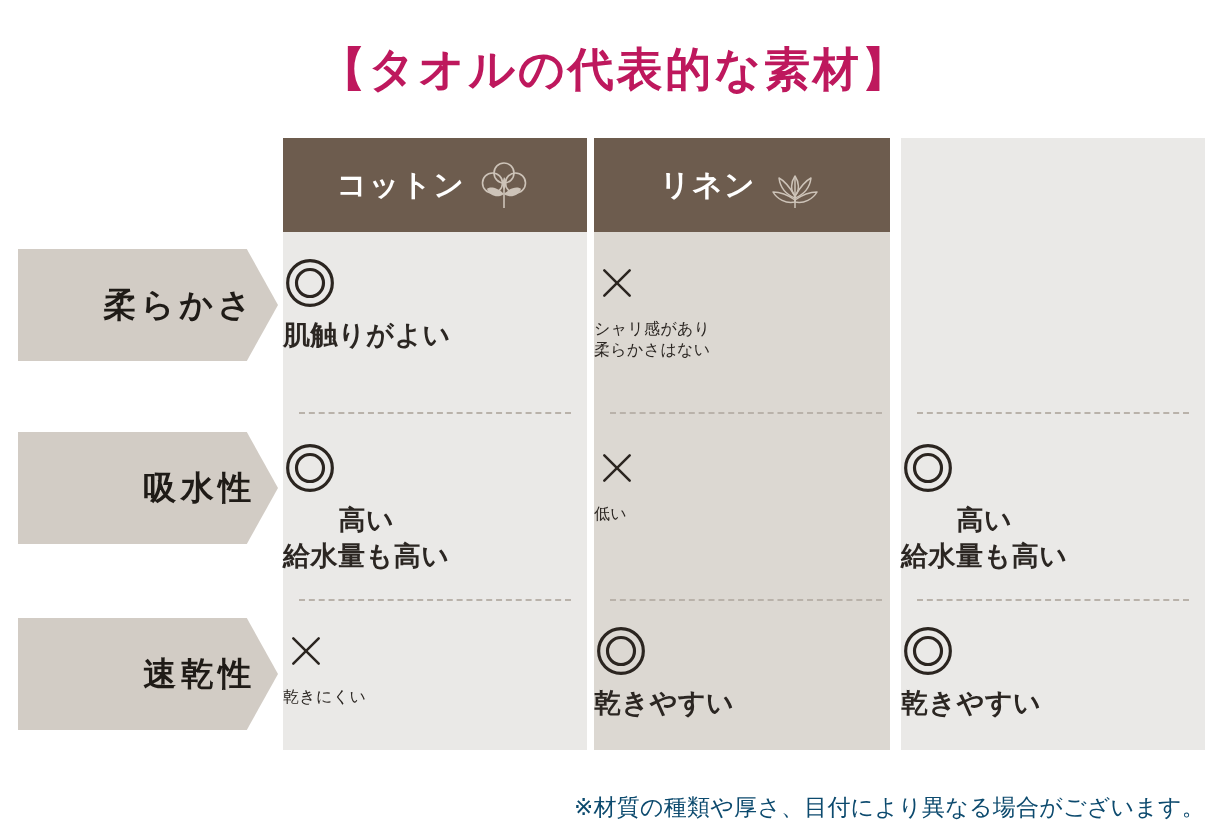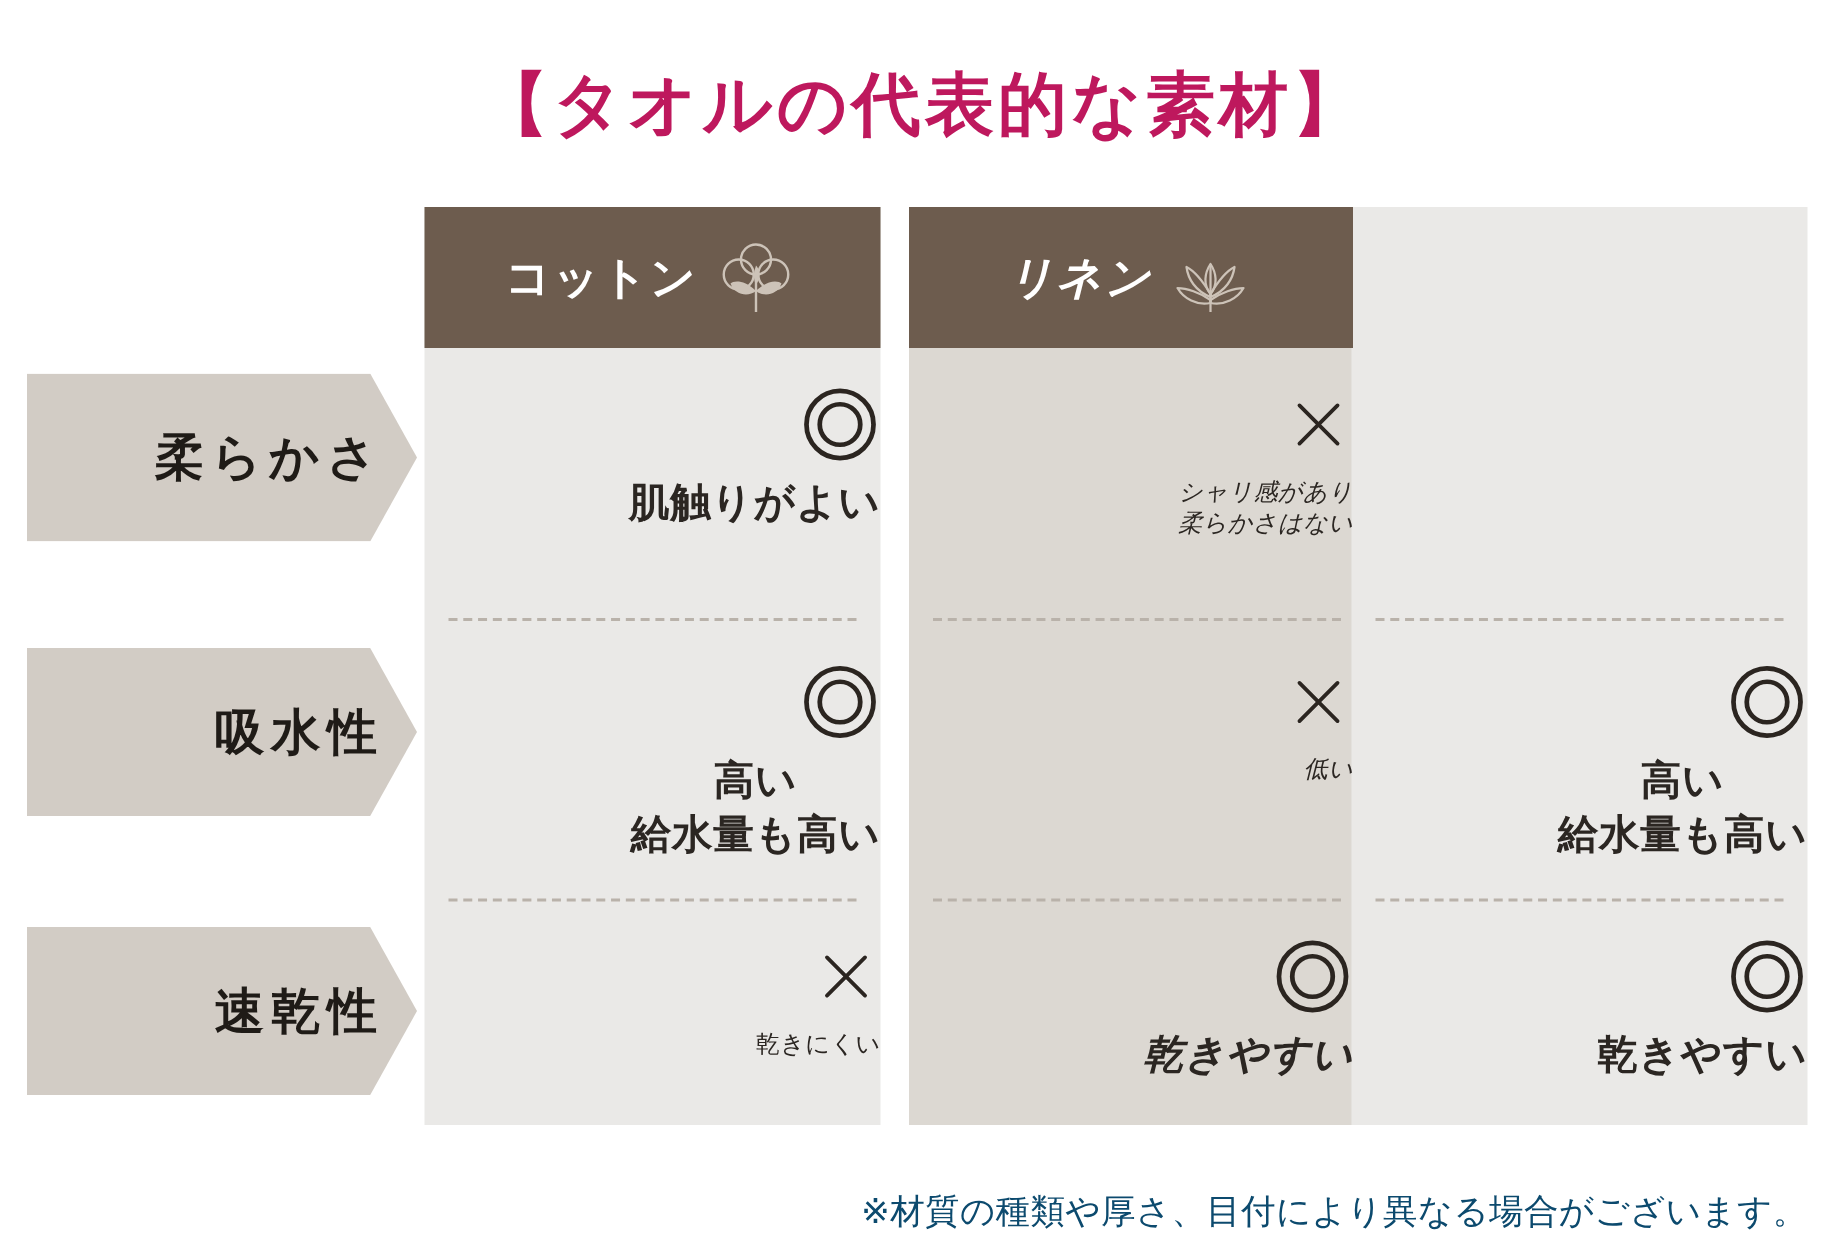--- a/index.html
+++ b/index.html
@@ -40,21 +40,21 @@
     width: 922px;
     height: 612px;
   }
 
   .col-stack {
     position: absolute;
     top: 0;
     height: 612px;
   }
   .col-stack.col-0 { left: 0px;   width: 304px; }
-  .col-stack.col-1 { left: 323px; width: 296px; font-style: italic; }
+  .col-stack.col-1 { left: 311px; width: 296px; }
   .col-stack.col-2 { left: 618px; width: 304px; }
 
   .col-body {
     position: absolute;
     top: 0;
     left: 0;
     width: 100%;
     height: 612px;
   }
   .col-stack.col-0 .col-body { background: #eae9e7; }
@@ -97,21 +97,21 @@
     margin-left: -34px;
   }
 
   
   .cell {
     position: absolute;
     left: 0;
     width: 100%;
     display: flex;
     flex-direction: column;
-    align-items: flex-end;
+    align-items: flex-start;
     justify-content: flex-start;
     box-sizing: border-box;
     z-index: 2;
   }
   .cell.r0 { top: 94px;  height: 180px; padding-top: 22px; }
   .cell.r1 { top: 275px; height: 186px; padding-top: 26px; }
   .cell.r2 { top: 462px; height: 150px; padding-top: 22px; }
 
   .mark {
     height: 58px;

